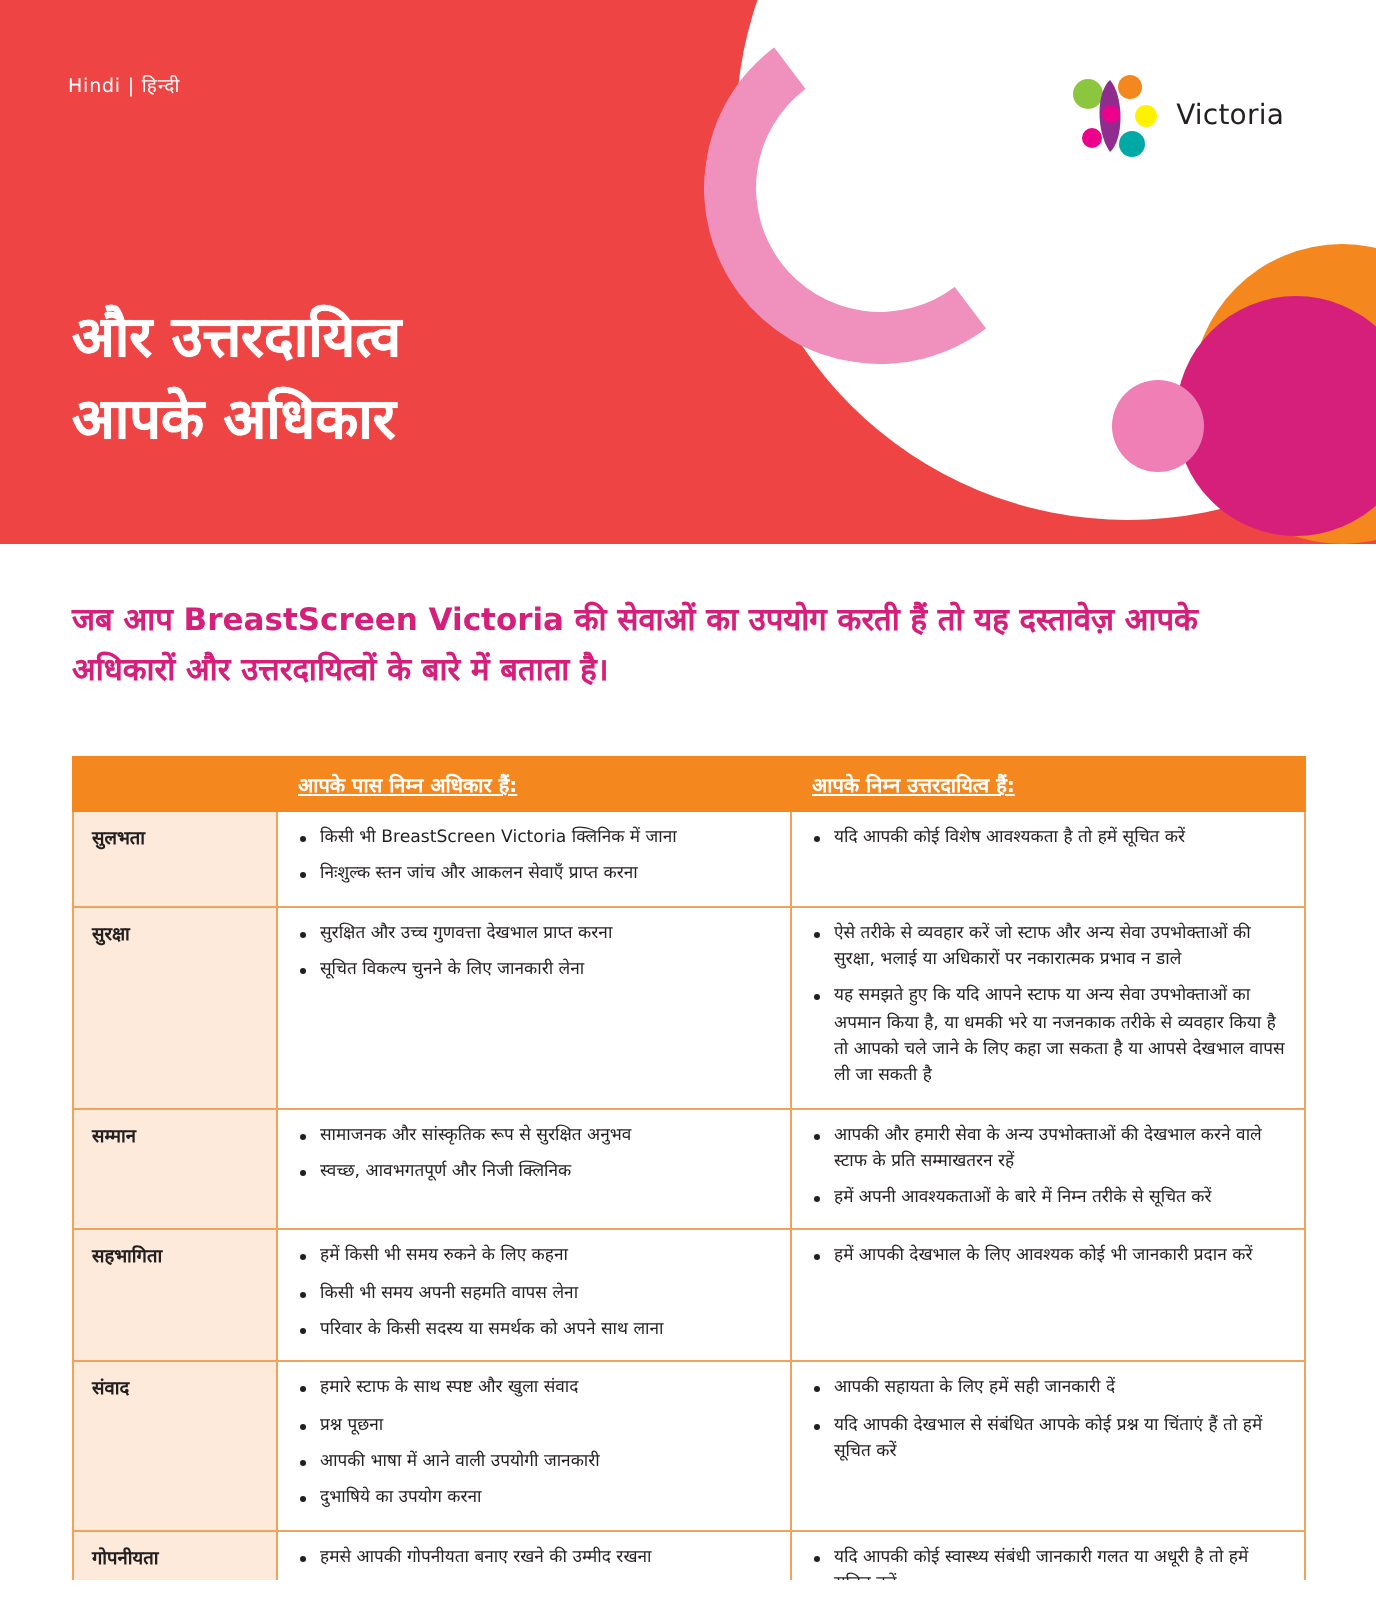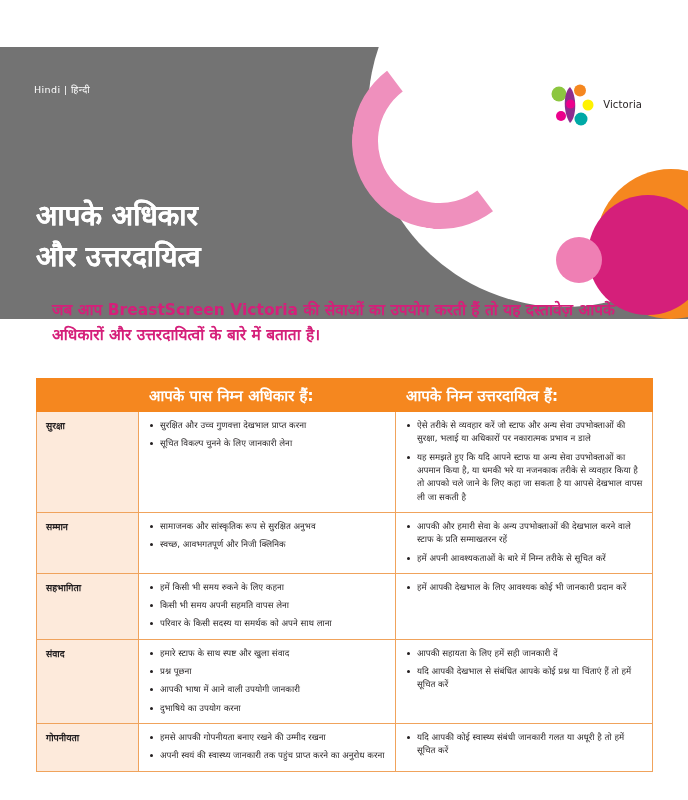--- a/index.html
+++ b/index.html
@@ -17,23 +17,22 @@
     background: #ffffff;
     overflow: hidden;
   }
 
   
   .header {
     position: absolute;
     top: 0; left: 0;
     width: 688px;
     height: 272px;
-    background: #737373;
+    background: #ef4444;
     overflow: hidden;
-    margin-top: 47px;
   }
   
   .hdr-white-circle {
     position: absolute;
     right: -72px;
     top: -132px;
     width: 392px;
     height: 392px;
     background: #ffffff;
     border-radius: 50%;
@@ -100,40 +99,40 @@
   }
   .logo-mark { width: 44px; height: 44px; position: relative; }
   .logo-text { line-height: 1.02; }
   .logo-line1 {
     font-size: 20.5px;
     font-weight: bold;
     color: #231f20;
     letter-spacing: -0.2px;
   }
   .logo-line2 {
-    font-size: 10px;
+    font-size: 14px;
     color: #231f20;
     letter-spacing: 0.1px;
   }
 
   .hdr-title {
     position: absolute;
     left: 36px;
     top: 148px;
     color: #ffffff;
     font-size: 28px;
     font-weight: bold;
     line-height: 1.48;
     text-shadow: 0 0 0.4px #ffffff;
   }
 
   
   .intro {
     position: absolute;
-    left: 52px;
+    left: 36px;
     top: 298px;
     width: 616px;
     color: #d51f7a;
     font-size: 15.5px;
     font-weight: bold;
     line-height: 1.62;
   }
 
   
   .tbl {
@@ -144,26 +143,27 @@
     border-collapse: collapse;
     table-layout: fixed;
   }
   .tbl col.c1 { width: 102px; }
   .tbl col.c2 { width: 257px; }
   .tbl col.c3 { width: 257px; }
 
   .tbl th {
     background: #f5871f;
     color: #ffffff;
-    font-size: 15px;
+    font-size: 10px;
     font-weight: bold;
     text-align: left;
     padding: 6px 8px 6px 10px;
     border: 1px solid #f5871f;
     vertical-align: middle;
+    text-decoration: underline;
   }
   .tbl th.blank { background: #f5871f; }
 
   .tbl td {
     border: 1px solid #f0a35c;
     vertical-align: top;
     padding: 7px 9px 8px 10px;
     font-size: 8.6px;
     line-height: 1.55;
     color: #231f20;
@@ -228,42 +228,56 @@
           <path d="M20 4 C13 10, 13 30, 20 40 C27 34, 27 12, 20 4 Z" fill="#8e2d8e"></path>
           <circle cx="20.5" cy="21" r="4.5" fill="#ec008c"></circle>
         </svg>
       </div>
       <div class="logo-text">
         <div class="logo-line2">Victoria</div>
       </div>
     </div>
 
     <div class="hdr-title">
+      <div>और उत्तरदायित्व</div>
       <div>आपके अधिकार</div>
-      <div>और उत्तरदायित्व</div>
     </div>
   </div>
 
   <div class="intro">जब आप BreastScreen Victoria की सेवाओं का उपयोग करती हैं तो यह दस्तावेज़ आपके अधिकारों और उत्तरदायित्वों के बारे में बताता है।</div>
 
   <table class="tbl">
     <colgroup>
       <col class="c1">
         <col class="c2">
         <col class="c3">
     </colgroup>
     <thead>
       <tr>
         <th class="blank"></th>
         <th>आपके पास निम्न अधिकार हैं:</th>
         <th>आपके निम्न उत्तरदायित्व हैं:</th>
       </tr>
     </thead>
     <tbody>
 
+    <tr>
+          <td class="rowhead">सुलभता</td>
+          <td class="cell">
+            <ul>
+              <li>किसी भी BreastScreen Victoria क्लिनिक में जाना</li>
+              <li>निःशुल्क स्तन जांच और आकलन सेवाएँ प्राप्त करना</li>
+            </ul>
+          </td>
+          <td class="cell">
+            <ul>
+              <li>यदि आपकी कोई विशेष आवश्यकता है तो हमें सूचित करें</li>
+            </ul>
+          </td>
+        </tr>
         <tr>
           <td class="rowhead">सुरक्षा</td>
           <td class="cell">
             <ul>
               <li>सुरक्षित और उच्च गुणवत्ता देखभाल प्राप्त करना</li>
               <li>सूचित विकल्प चुनने के लिए जानकारी लेना</li>
             </ul>
           </td>
           <td class="cell">
             <ul>

